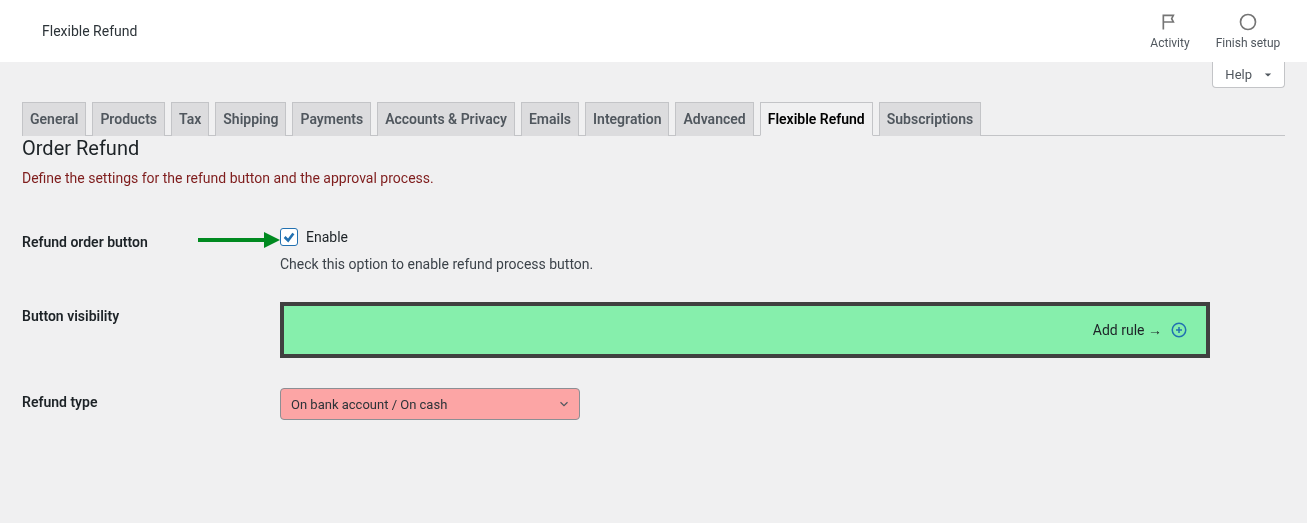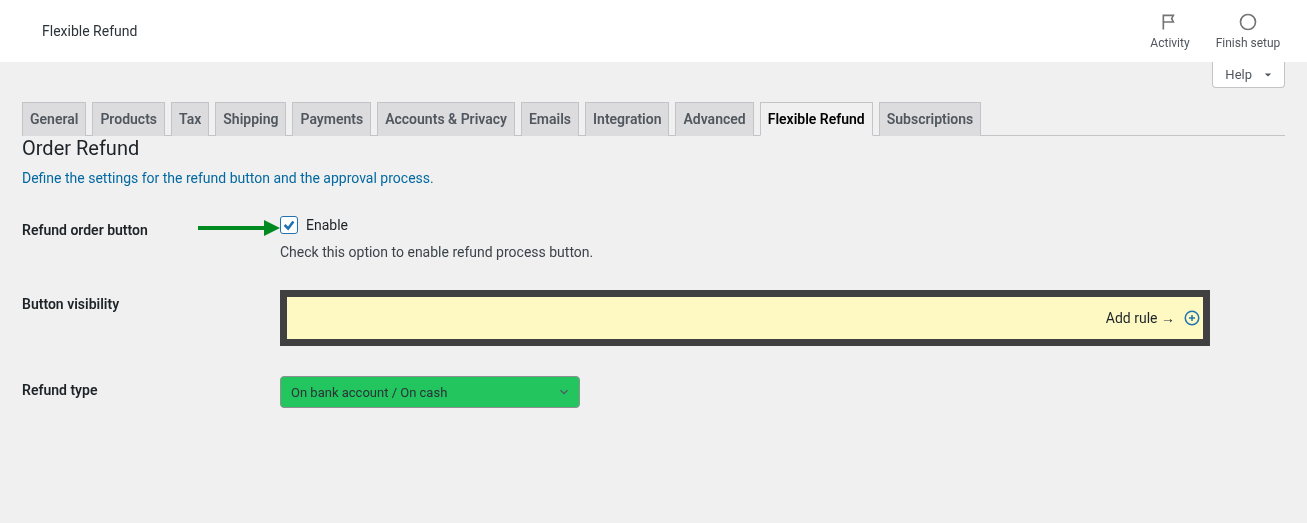--- a/index.html
+++ b/index.html
@@ -111,23 +111,23 @@
   .sub-nav .sep { color: #c3c4c7; margin: 0 4px; }
 
   
   h2.section-title {
     font-size: 20px;
     font-weight: 400;
     color: #1d2327;
     margin: 0 0 10px 0;
   }
   p.section-desc {
-    margin: 0 0 30px 0;
-    font-size: 14px;
-    color: #0369a1;
+    margin: 0 0 42px 0;
+    font-size: 14px;
+    color: #7f1d1d;
   }
 
   
   .form-row {
     display: flex;
     align-items: flex-start;
     margin-bottom: 30px;
   }
   .form-label {
     width: 258px;
@@ -183,47 +183,47 @@
     color: #1d2327;
   }
   .field-desc {
     font-size: 14px;
     color: #3c434a;
     margin: 0;
   }
 
   
   .rule-box {
-    background: #fef9c3;
-    border: 7px solid #404040;
+    background: #86efac;
+    border: 4px solid #404040;
     min-height: 56px;
     display: flex;
     align-items: center;
     justify-content: flex-end;
-    padding: 0 2px;
+    padding: 0 18px;
   }
   .add-rule {
     display: flex;
     align-items: center;
     gap: 8px;
     font-size: 14px;
     color: #1d2327;
     cursor: pointer;
   }
   .add-rule svg {
     width: 18px;
     height: 18px;
     stroke: #2271b1;
     fill: none;
     stroke-width: 2;
   }
 
   
   .wc-select {
-    background: #22c55e;
+    background: #fca5a5;
     border: 1px solid #8c8f94;
     border-radius: 4px;
     height: 32px;
     width: 300px;
     display: flex;
     align-items: center;
     justify-content: space-between;
     padding: 0 8px 0 10px;
     font-size: 13px;
     color: #2c3338;

